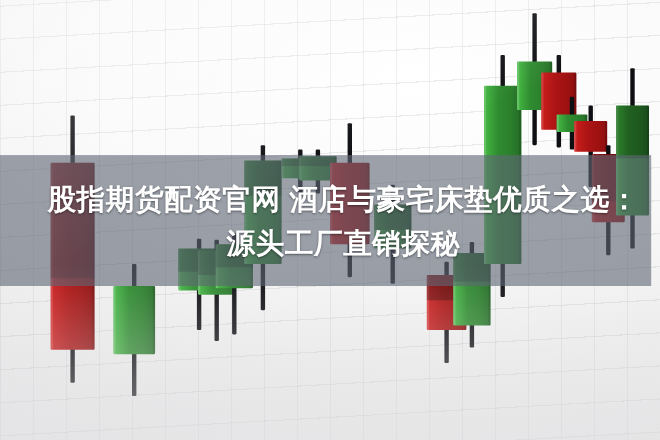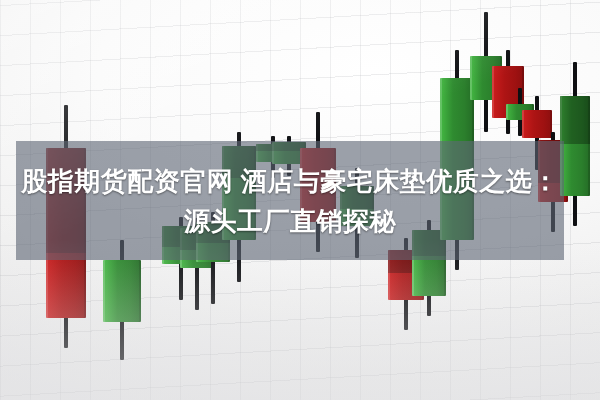--- a/index.html
+++ b/index.html
@@ -79,21 +79,21 @@
     content:"";
     position:absolute;left:0;right:0;top:0;
     height:var(--shade,0%);
     background:rgba(0,0,0,.30);
     pointer-events:none;
   }
 
   
   #banner{
     position:absolute;
-    left:16px;width:548px;
+    left:0;width:592px;
     top:141px;height:119px;
     background:rgba(96,103,118,.62);
     display:flex;
     align-items:center;
     justify-content:flex-end;
   }
   #banner-text{
     width:560px;
     text-align:center;
     color:#fff;

